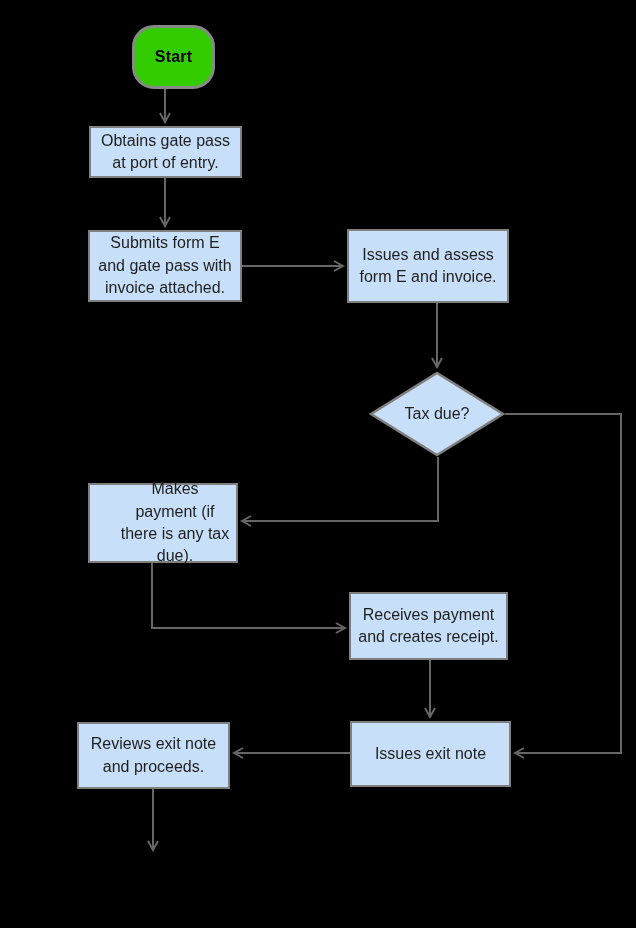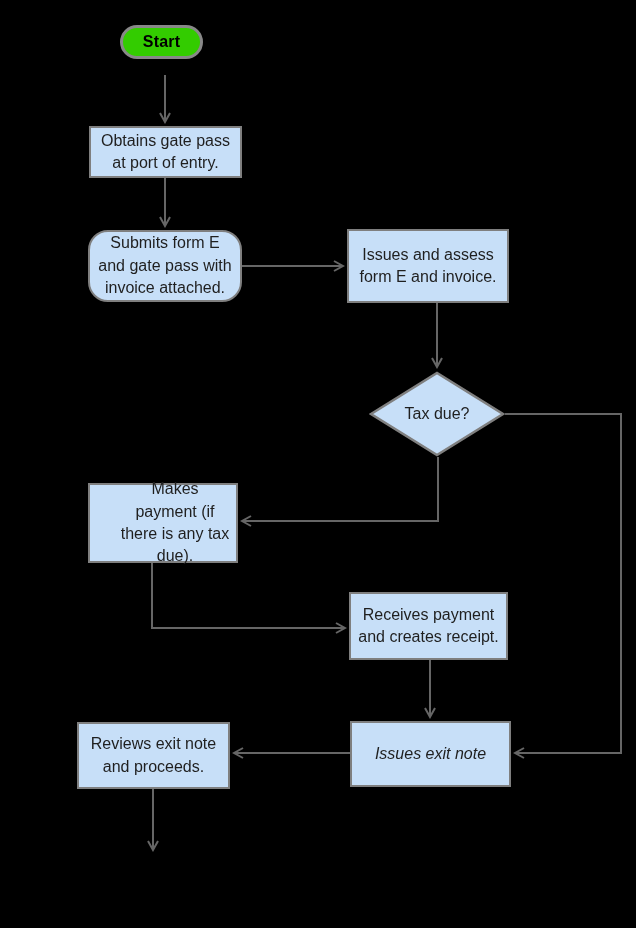--- a/index.html
+++ b/index.html
@@ -71,44 +71,44 @@
         <polyline class="edge" points="437,303 437,367" marker-end="url(#arrowhead)"></polyline>
         <polyline class="edge" points="505,414 621,414 621,753 515,753" marker-end="url(#arrowhead)"></polyline>
         <polyline class="edge" points="438,457 438,521 242,521" marker-end="url(#arrowhead)"></polyline>
         <polyline class="edge" points="152,563 152,628 345,628" marker-end="url(#arrowhead)"></polyline>
         <polyline class="edge" points="430,660 430,717" marker-end="url(#arrowhead)"></polyline>
         <polyline class="edge" points="350,753 234,753" marker-end="url(#arrowhead)"></polyline>
         <polyline class="edge" points="153,789 153,850" marker-end="url(#arrowhead)"></polyline>
       </g>
   </svg>
   <div id="node-layer">
-      <div class="node terminal" style="left: 120px; top: 25px; width: 83px; height: 34px; border-radius: 22px;">
+      <div class="node terminal" style="left: 132px; top: 25px; width: 83px; height: 64px; border-radius: 22px;">
         <span class="label">Start</span>
       </div>
       <div class="node process" style="left: 89px; top: 126px; width: 153px; height: 52px;">
         <span class="label">Obtains gate pass at port of entry.</span>
       </div>
-      <div class="node process" style="left: 88px; top: 230px; width: 154px; height: 72px; border-radius: 20px;">
+      <div class="node process" style="left: 88px; top: 230px; width: 154px; height: 72px;">
         <span class="label">Submits form E and gate pass with invoice attached.</span>
       </div>
       <div class="node process" style="left: 347px; top: 229px; width: 162px; height: 74px;">
         <span class="label">Issues and assess form E and invoice.</span>
       </div>
       <div class="node decision" style="left: 369px; top: 371px; width: 136px; height: 86px; justify-content: center;">
         <svg width="136" height="86" viewBox="0 0 136 86">
           <polygon points="2,43 68,2 134,43 68,84"></polygon>
         </svg>
         <span class="label">Tax due?</span>
       </div>
       <div class="node process" style="left: 88px; top: 483px; width: 150px; height: 80px; padding-left: 24px;">
         <span class="label">Makes payment (if there is any tax due).</span>
       </div>
       <div class="node process" style="left: 349px; top: 592px; width: 159px; height: 68px;">
         <span class="label">Receives payment and creates receipt.</span>
       </div>
-      <div class="node process" style="left: 350px; top: 721px; width: 161px; height: 66px; font-style: italic;">
+      <div class="node process" style="left: 350px; top: 721px; width: 161px; height: 66px;">
         <span class="label">Issues exit note</span>
       </div>
       <div class="node process" style="left: 77px; top: 722px; width: 153px; height: 67px;">
         <span class="label">Reviews exit note and proceeds.</span>
       </div>
     </div>
 </div>
 
 </body></html>

